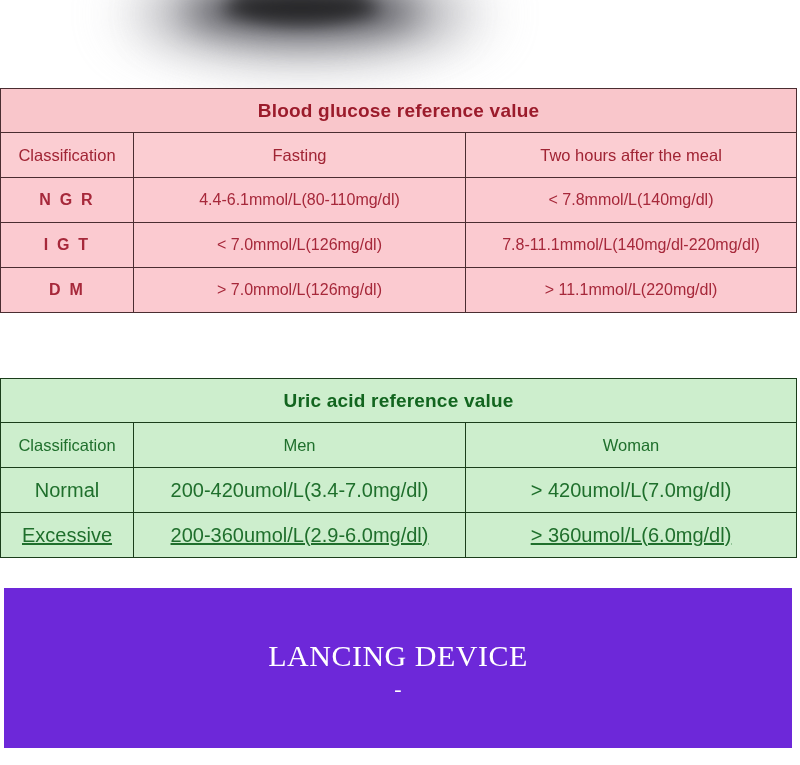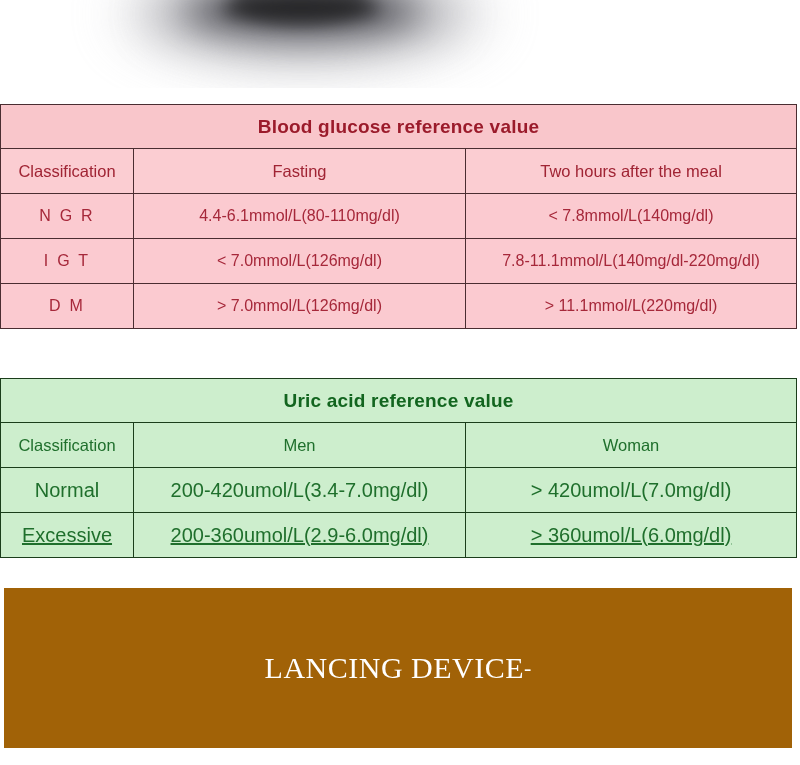--- a/index.html
+++ b/index.html
@@ -65,21 +65,20 @@
     filter: blur(26px);
   }
 
   
   .ref-table {
     position: absolute;
     left: 0;
     width: 796px;
     border-collapse: collapse;
     table-layout: fixed;
-    margin-top: 16px;
   }
   .ref-table td {
     padding: 0;
     text-align: center;
     vertical-align: middle;
     white-space: nowrap;
   }
 
   
   #blood-glucose-table {
@@ -105,25 +104,25 @@
   }
   #blood-glucose-table .body-cell {
     background: #fbcad0;
     color: #a6283a;
     font-size: 16px;
     height: 45px;
     border-bottom: 1.3px solid #4a2d31;
   }
   #blood-glucose-table tr:last-child .body-cell { border-bottom: none; }
   #blood-glucose-table .vline { border-left: 1.4px solid #4a2d31; }
-  .cls-label { letter-spacing: 2.2px; }
+  .cls-label { letter-spacing: 2.2px; font-weight: bold; }
 
   
   #uric-acid-table {
-    top: 362px;
+    top: 378px;
     background: #cdeecd;
     border: 1.6px solid #1b3d1b;
     padding-left: 40px;
   }
   #uric-acid-table .title-cell {
     background: #cdeecd;
     color: #12651f;
     font-size: 19px;
     font-weight: bold;
     height: 44px;
@@ -147,22 +146,23 @@
   #uric-acid-table tr:last-child .body-cell { border-bottom: none; text-decoration: underline; }
   #uric-acid-table .vline { border-left: 1.4px solid #1b3d1b; }
 
   
   #instructions-banner {
     position: absolute;
     left: 4px;
     top: 588px;
     width: 788px;
     height: 160px;
-    background: #a16207;
+    background: #6d28d9;
     display: flex;
+    flex-direction: column;
     align-items: center;
     justify-content: center;
     font-family: "Liberation Serif", serif;
     color: #ffffff;
   }
   #instructions-banner .banner-line {
     font-size: 30px;
     line-height: 1.35;
     letter-spacing: .5px;
     text-align: center;

